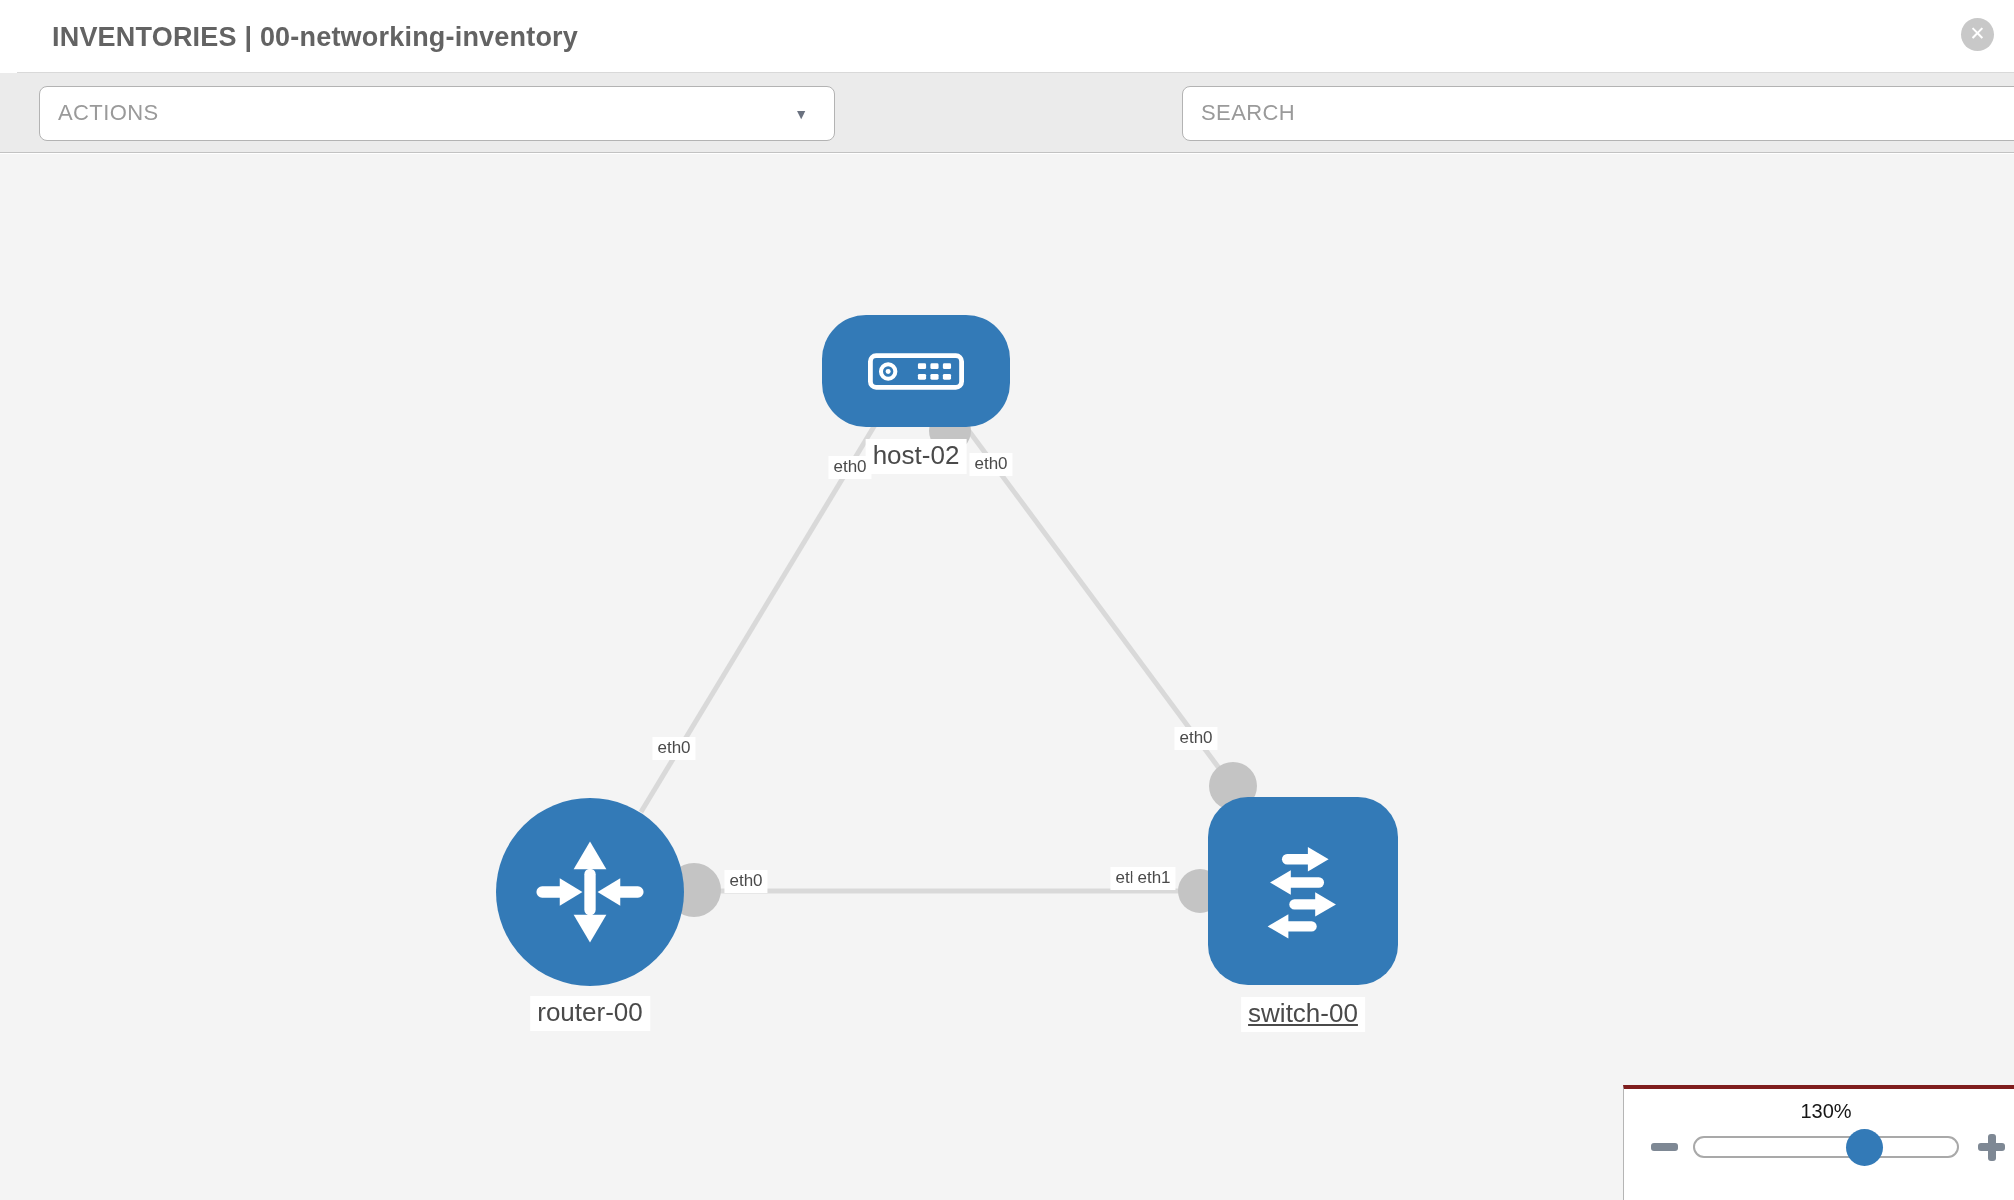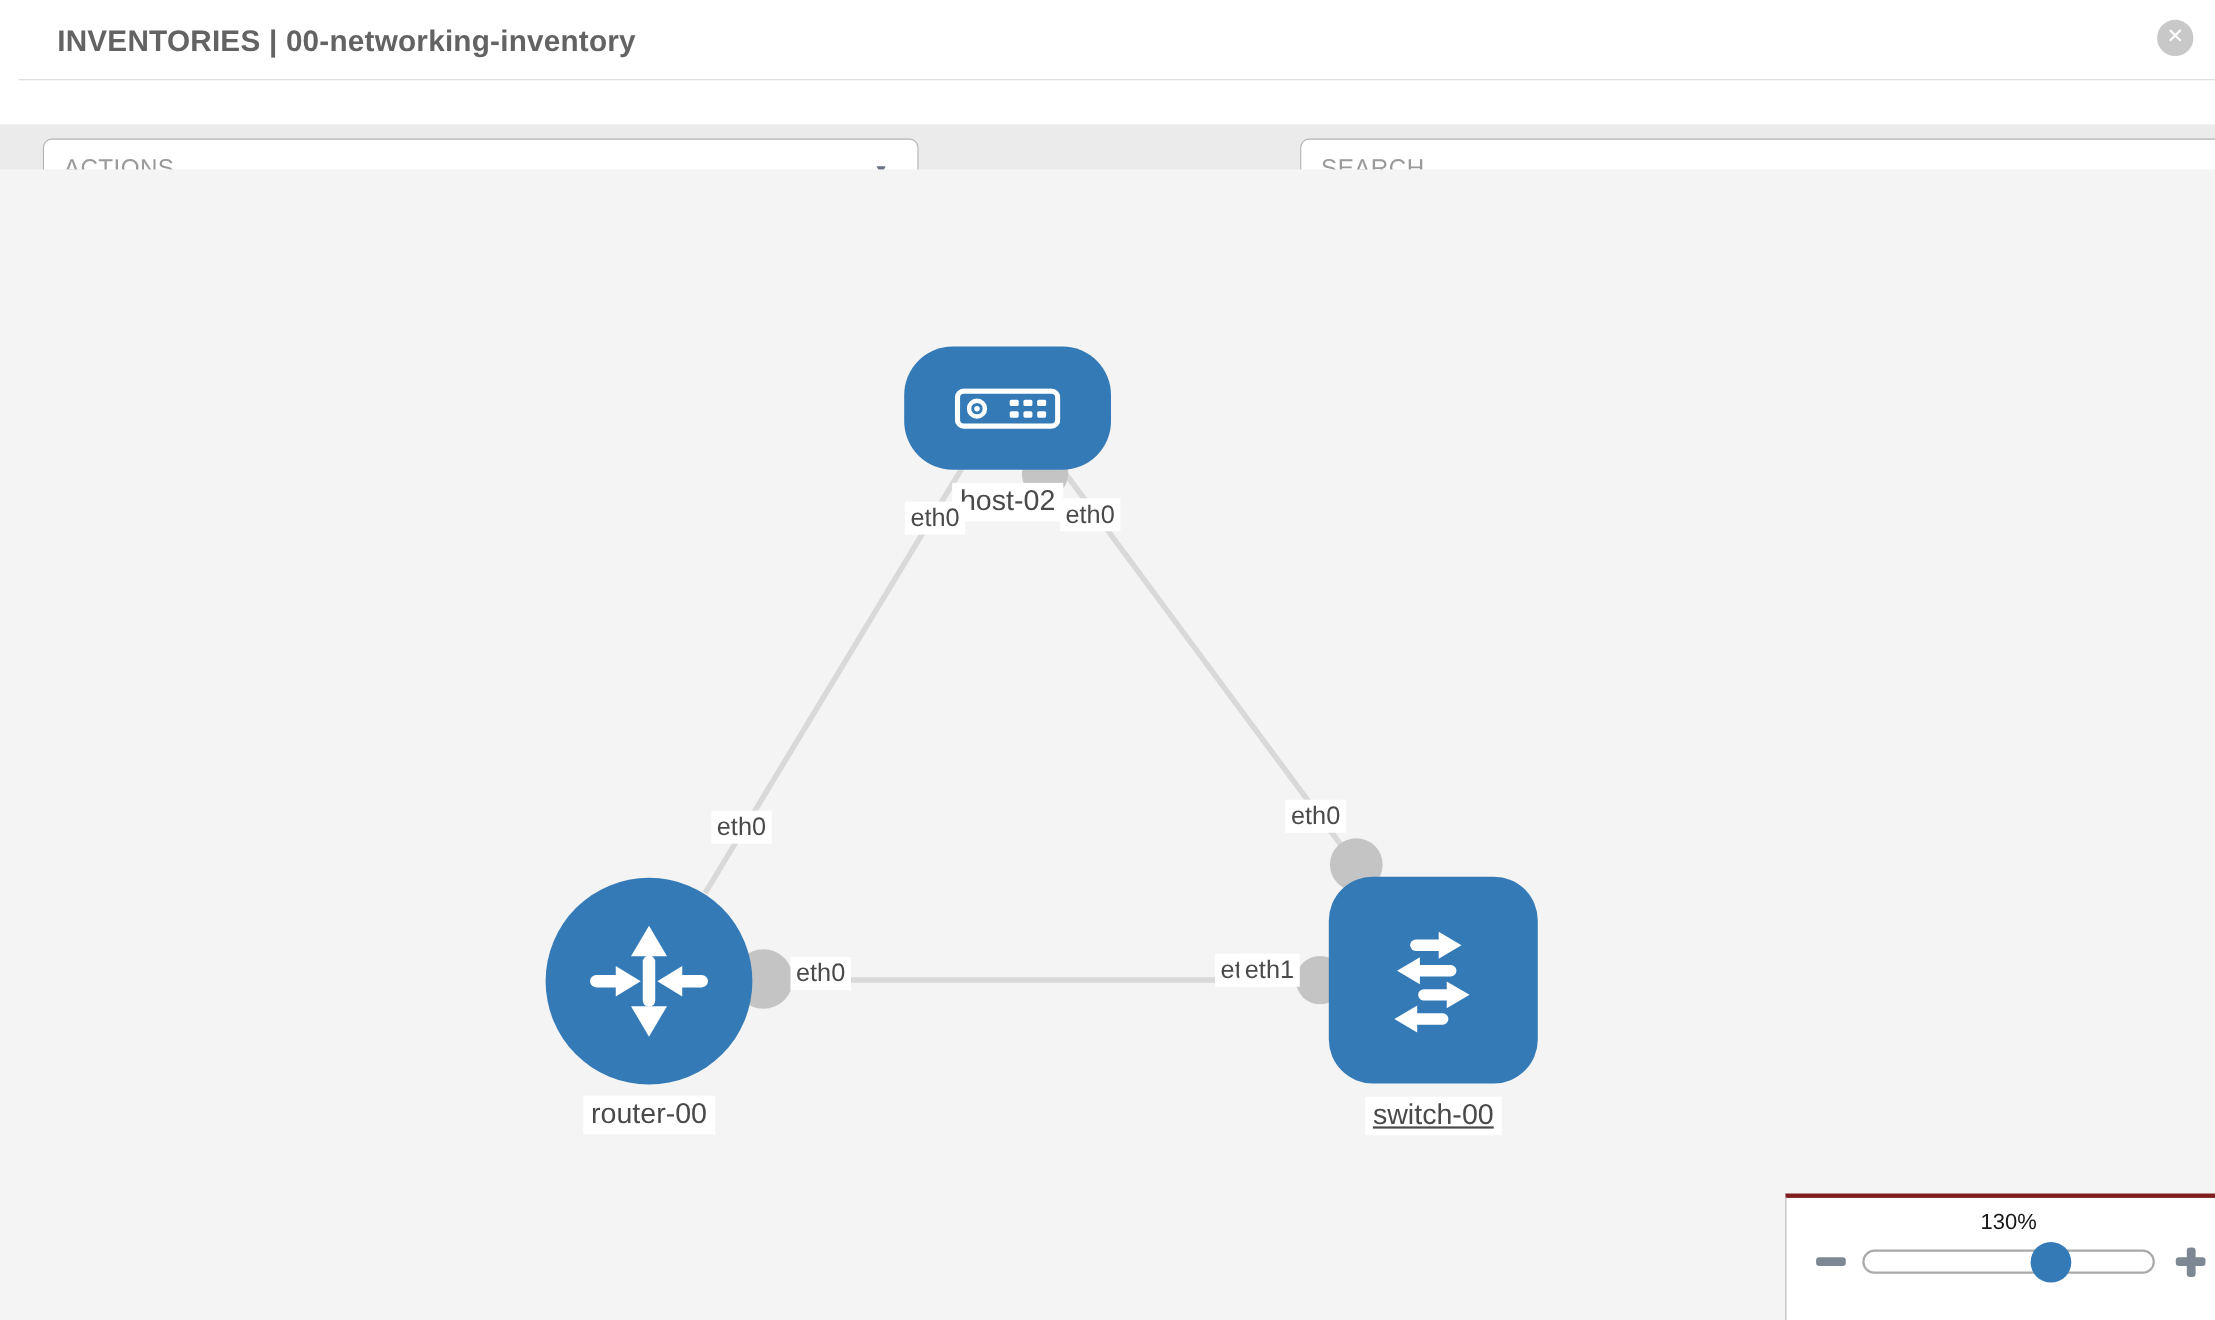--- a/index.html
+++ b/index.html
@@ -7,38 +7,38 @@
     width:2014px;height:1200px;position:relative;overflow:hidden;
     background:#ffffff;font-family:"Liberation Sans","DejaVu Sans",sans-serif;
     -webkit-font-smoothing:antialiased;
   }
   
   .header{position:absolute;left:17px;top:0;width:2014px;height:72px;background:#ffffff;border-bottom:1px solid #d9d9d9;}
   .page-title{position:absolute;left:35px;top:0;height:72px;line-height:74px;font-size:27px;font-weight:700;color:#636363;letter-spacing:.2px;white-space:nowrap;}
   .close-btn{position:absolute;left:1944px;top:18px;width:33px;height:33px;border-radius:50%;background:#c8c8c8;cursor:pointer;display:flex;align-items:center;justify-content:center;}
   .close-btn span{color:#ffffff;font-size:19px;font-weight:700;line-height:1;transform:translateY(-1px);}
   
-  .toolbar{position:absolute;left:0;top:73px;width:2014px;height:80px;background:#ebebeb;border-bottom:1px solid #c2c2c2;box-sizing:border-box;margin-top:40px;}
+  .toolbar{position:absolute;left:0;top:73px;width:2014px;height:80px;background:#ebebeb;border-bottom:1px solid #c2c2c2;box-sizing:border-box;}
   .select-box{position:absolute;top:13px;height:55px;background:#ffffff;border:1px solid #b3b3b3;border-radius:8px;box-sizing:border-box;cursor:pointer;}
   .select-box .sel-text{position:absolute;left:18px;top:0;line-height:52px;font-size:22px;color:#9a9a9a;letter-spacing:.4px;}
   .select-box .caret{position:absolute;right:26px;top:50%;transform:translateY(-50%);font-size:14px;color:#6b7280;}
   #actions-box{left:39px;width:796px;}
   #search-box{left:1182px;width:964px;}
   .tool-btn{position:absolute;top:90px;width:46px;height:46px;display:flex;align-items:center;justify-content:center;cursor:pointer;background:transparent;border:none;padding:0;}
   #wrench-btn{left:1044px;}
   #key-btn{left:1109px;}
   
   .canvas{position:absolute;left:0;top:154px;width:2014px;height:1046px;background:#f4f4f4;}
   svg.graph{position:absolute;left:0;top:0;width:2014px;height:1200px;z-index:1;}
   .node{position:absolute;background:#337ab7;display:flex;align-items:center;justify-content:center;z-index:2;cursor:pointer;}
   #node-host{left:822px;top:315px;width:188px;height:112px;border-radius:44px;}
   #node-router{left:496px;top:798px;width:188px;height:188px;border-radius:50%;}
   #node-switch{left:1208px;top:797px;width:190px;height:188px;border-radius:40px;}
   .node-label{position:absolute;transform:translateX(-50%);background:#ffffff;color:#4a4a4a;font-size:26px;padding:1px 7px 3px;white-space:nowrap;z-index:3;}
-  .iface-label{position:absolute;transform:translateX(-50%);background:#ffffff;color:#4a4a4a;font-size:23px;padding:1px 5px 2px;white-space:nowrap;z-index:3;}
+  .iface-label{position:absolute;transform:translateX(-50%);background:#ffffff;color:#4a4a4a;font-size:17px;padding:1px 5px 2px;white-space:nowrap;z-index:3;}
   .iface-label.back{z-index:3;}
   .iface-label.front{z-index:4;}
   
   .zoom-panel{position:absolute;left:1623px;top:1085px;width:391px;height:145px;background:#ffffff;border-top:4px solid #7f1d1d;border-left:1px solid #b5b5b5;z-index:6;box-sizing:border-box;}
   .zoom-level{position:absolute;left:202px;top:11px;transform:translateX(-50%);font-size:20px;color:#161616;}
   .zbar{position:absolute;background:#7e8894;border-radius:3px;}
   .zoom-minus{left:27px;top:54px;width:27px;height:8px;cursor:pointer;}
   .zoom-plus-h{left:354px;top:54px;width:27px;height:8px;cursor:pointer;}
   .zoom-plus-v{left:363.5px;top:44.5px;width:8px;height:27px;cursor:pointer;}
   .slider-track{position:absolute;left:69px;top:47px;width:266px;height:22px;background:#ffffff;border:2px solid #a9a9a9;border-radius:13px;box-sizing:border-box;cursor:pointer;}

